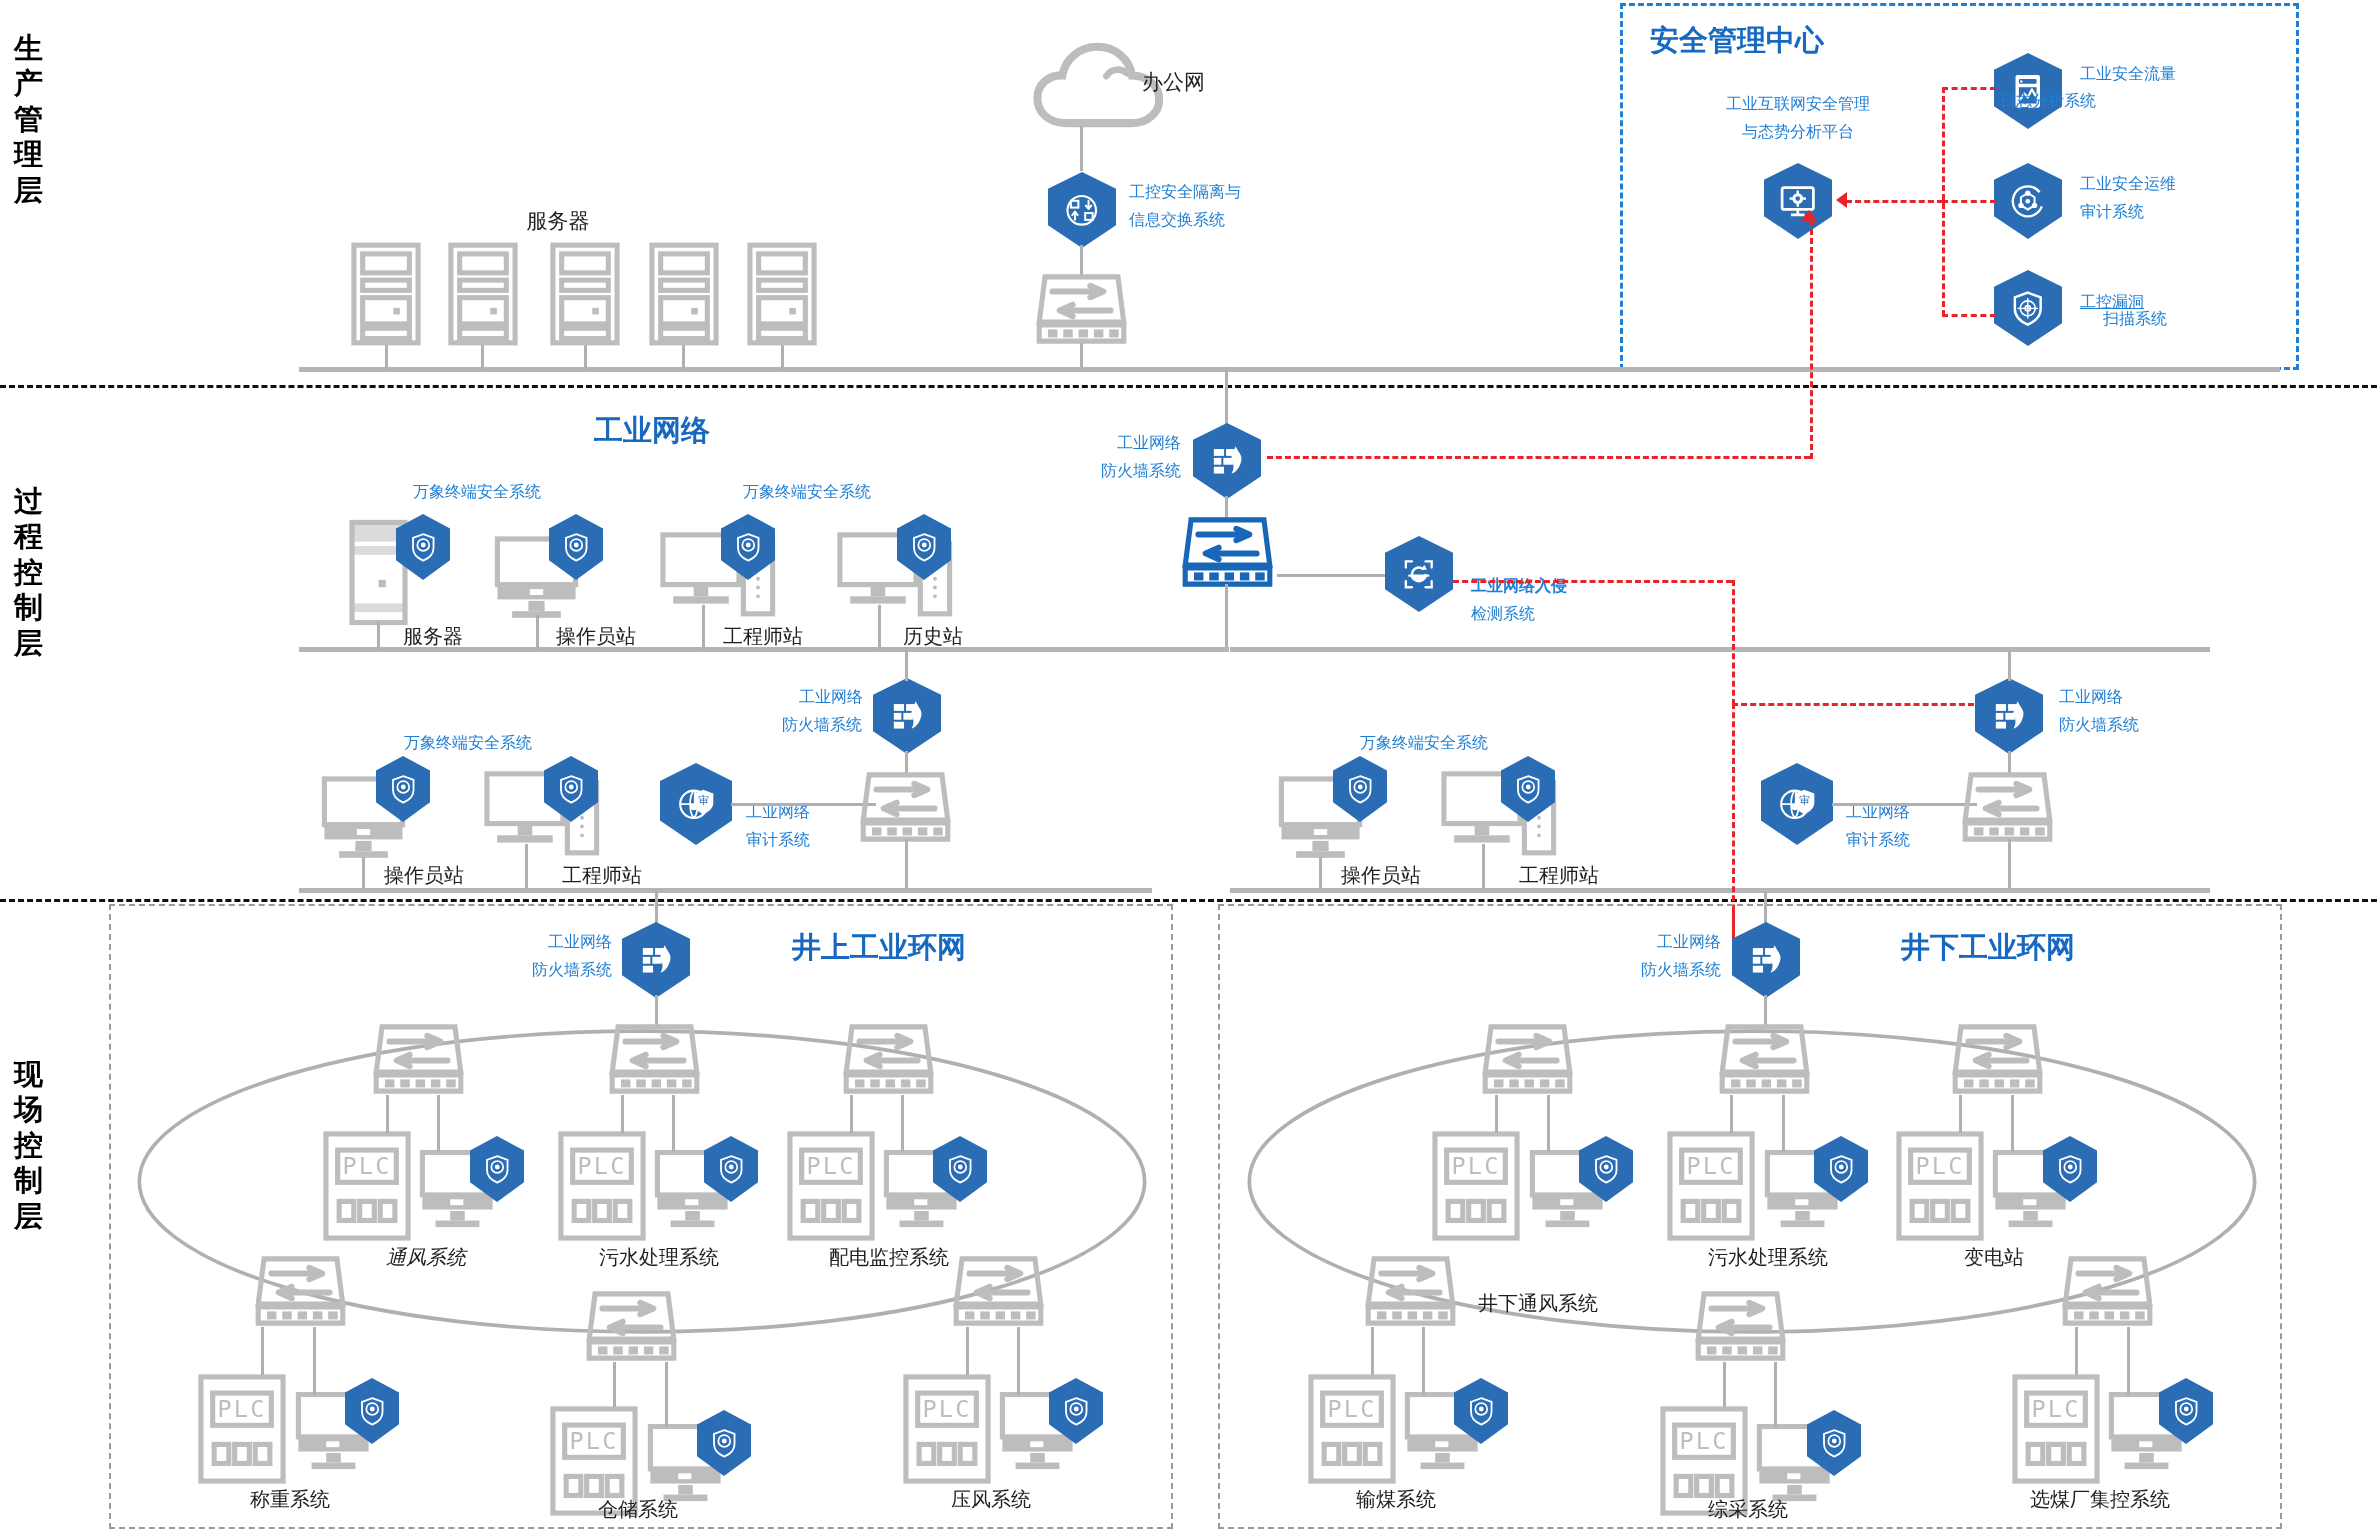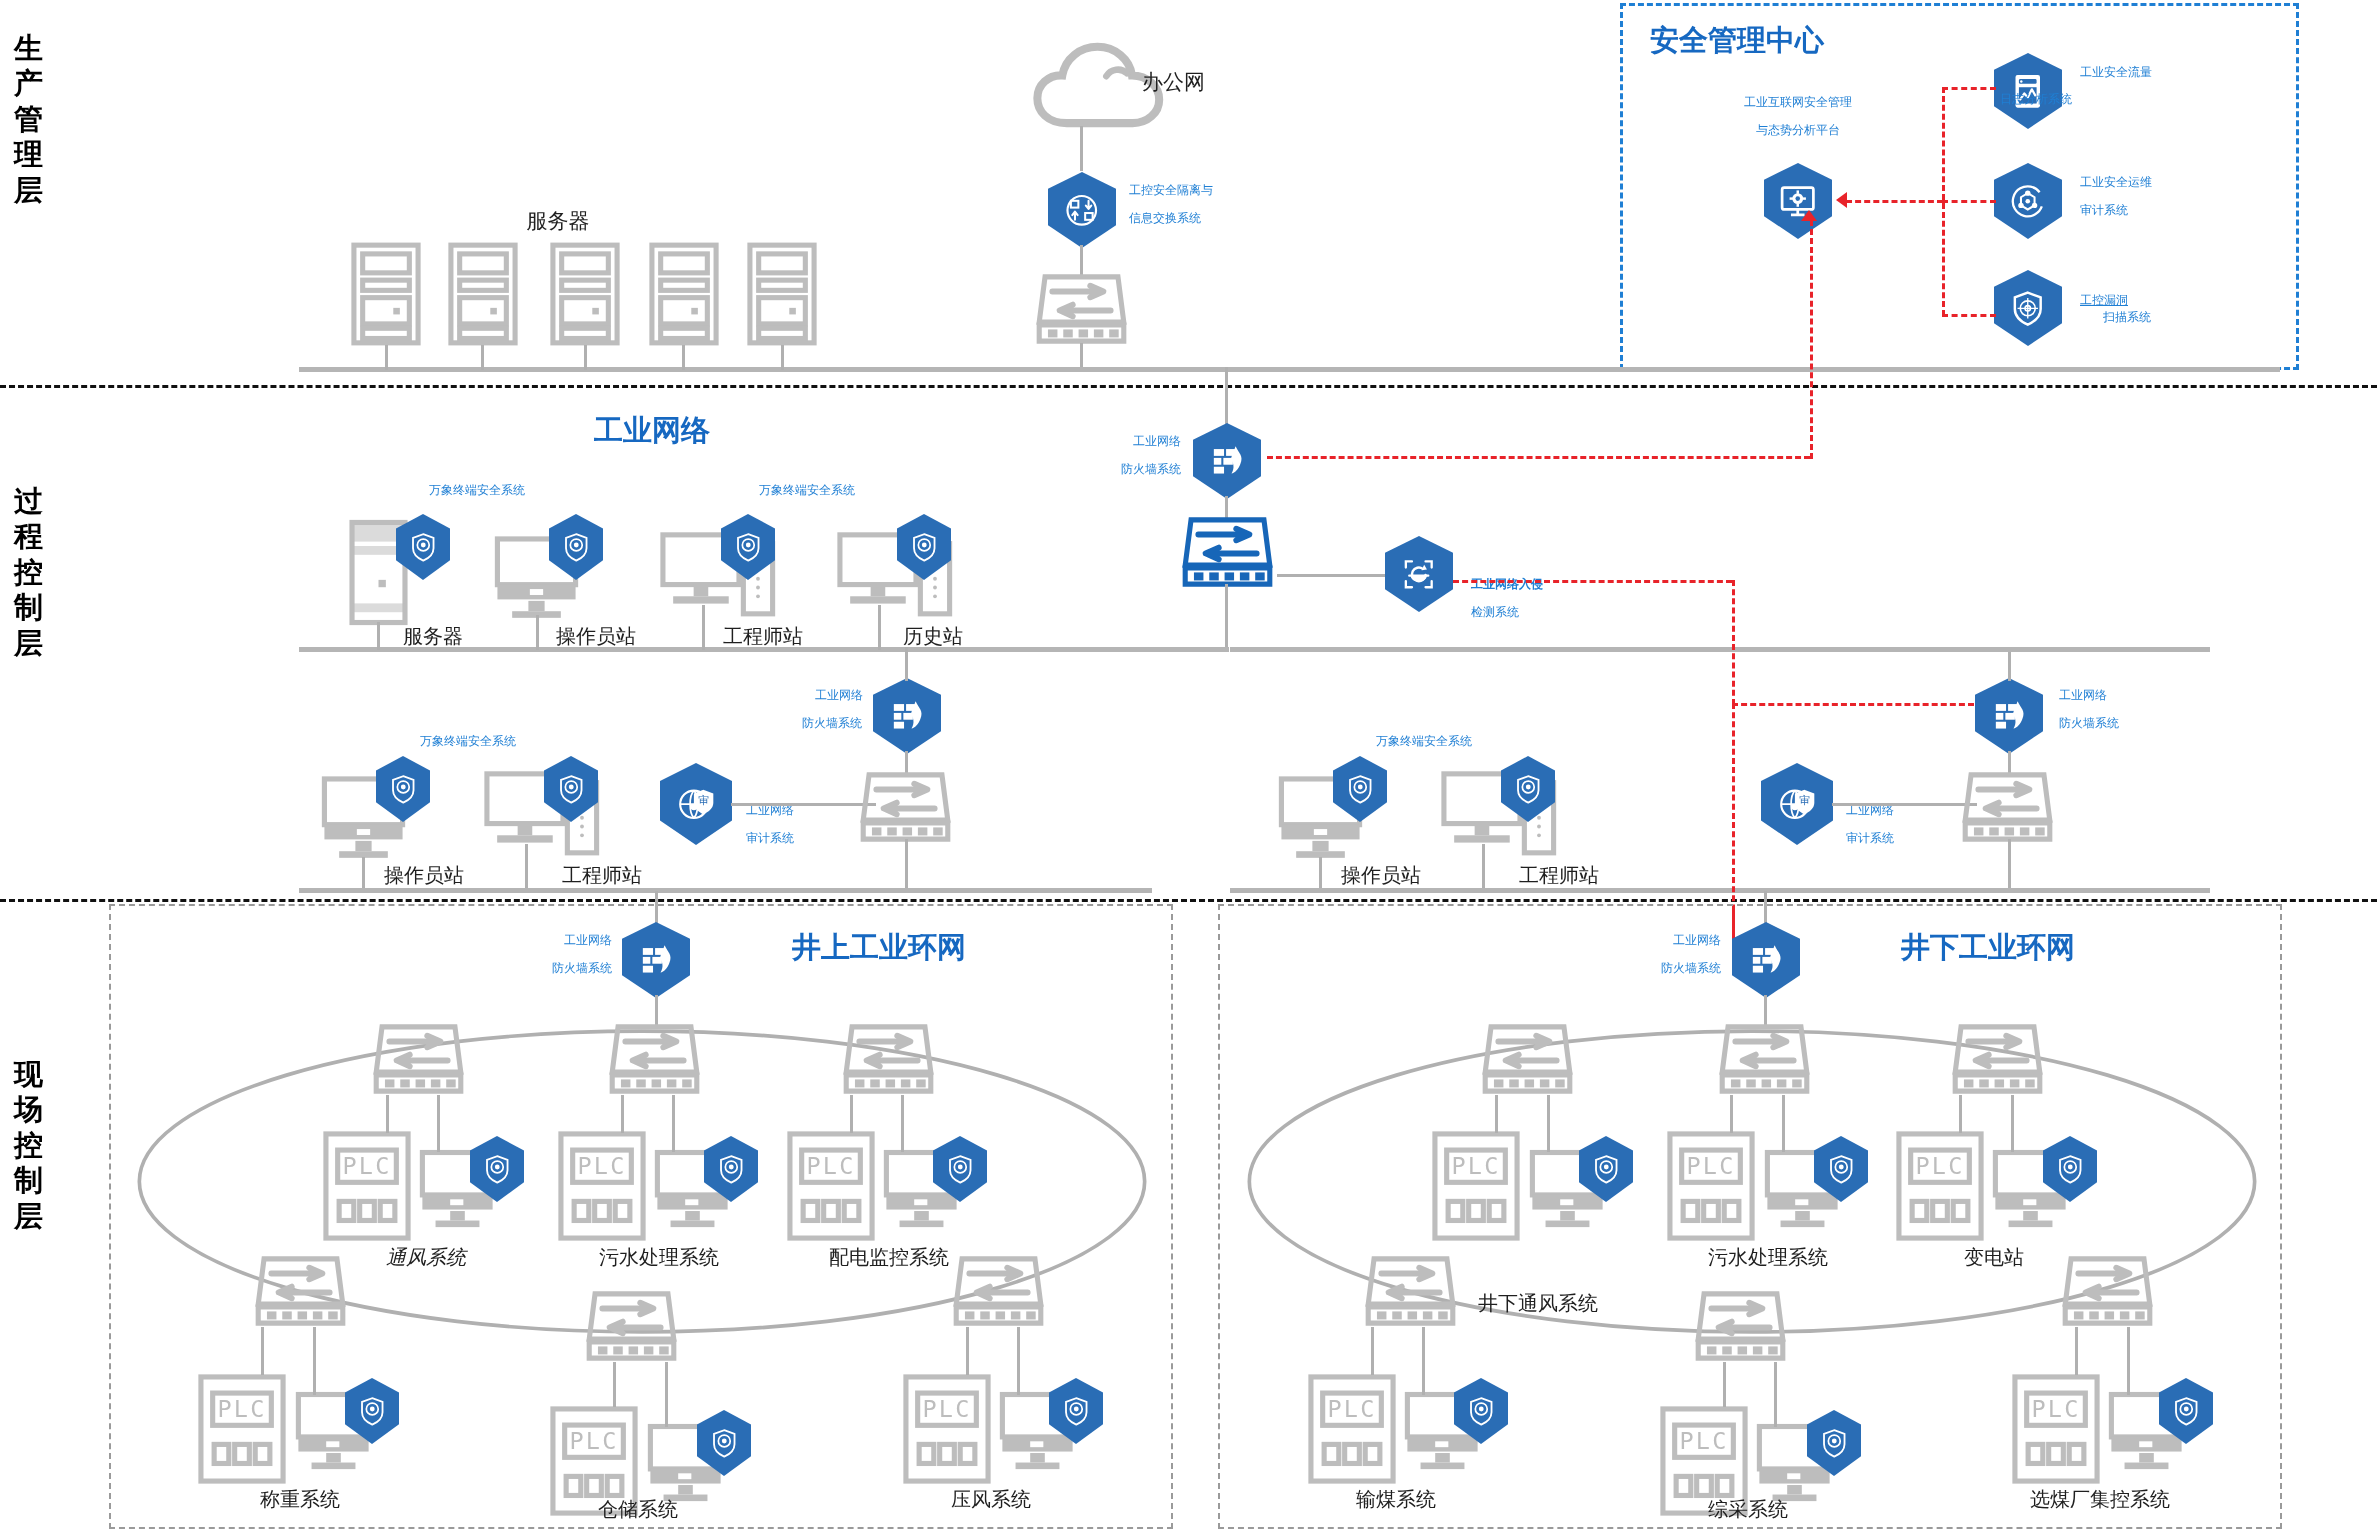--- a/index.html
+++ b/index.html
@@ -2,21 +2,21 @@
 <html style="font-size:11.7px"><head>
 <meta charset="utf-8">
 <style>
   html,body{margin:0;padding:0;background:#fff;}
   body{font-family:"DejaVu Sans","Liberation Sans",sans-serif;}
   #canvas{position:relative;width:2377px;height:1540px;background:#fff;overflow:hidden;}
 
   
   .lbl{position:absolute;color:#1f1f1f;font-size:20px;line-height:1.18;white-space:nowrap;}
   .lbl.c{transform:translateX(-50%);}
-  .blbl{position:absolute;color:#1f7fd4;font-size:12px;line-height:1.18;white-space:nowrap;}
+  .blbl{position:absolute;color:#1f7fd4;font-size:16px;line-height:1.18;white-space:nowrap;}
   .blbl.c{transform:translateX(-50%);text-align:center;}
   .blbl.r{text-align:right;}
   .zone-title{position:absolute;color:#1668c1;font-weight:bold;font-size:29px;white-space:nowrap;}
   .layer-label{position:absolute;font-weight:bold;font-size:29px;color:#000;width:45px;
                text-align:center;line-height:1.22;}
 
   
   .hdash{position:absolute;left:0;right:0;height:0;border-top:3.7px dashed #111;}
   .busline{position:absolute;height:5.1px;background:#b5b5b5;}
   .vline{position:absolute;width:2.9px;background:#b0b0b0;}
@@ -812,21 +812,21 @@
   </div>
   <div class="hex tall" style="left:345px;top:1378px;width:54px;height:66px;">
     <svg viewBox="0 0 64 64">
         <path d="M32 8 L51 15 V34 C51 46 41 53 32 57 C23 53 13 46 13 34 V15 Z" fill="none" stroke="#fff" stroke-width="3.4"></path>
       <circle cx="32" cy="28" r="11" fill="none" stroke="#fff" stroke-width="3.2"></circle>
         <circle cx="32" cy="28" r="4.5" fill="#fff"></circle>
       </svg>
   </div>
   <div class="vline" style="left:261px;top:1327px;height:48px;"></div>
   <div class="vline" style="left:313px;top:1327px;height:68px;"></div>
-  <div class="lbl c" style="left:300px;top:1488px;">称重系统</div>
+  <div class="lbl c" style="left:290px;top:1488px;">称重系统</div>
 
   <div class="plc" style="left:550px;top:1406px;">
     <svg width="88" height="110" viewBox="0 0 120 150">
       <rect x="4" y="4" width="112" height="142" class="gstroke" stroke-width="6"></rect>
       <rect x="20" y="26" width="80" height="44" class="gstroke" stroke-width="5"></rect>
       <text x="60" y="58" font-size="32" fill="#bdbdbd" text-anchor="middle" font-family="DejaVu Sans Mono" letter-spacing="3">PLC</text>
       <g class="gstroke" stroke-width="5">
           <rect x="22" y="96" width="20" height="26"></rect>
           <rect x="50" y="96" width="20" height="26"></rect>
           <rect x="78" y="96" width="20" height="26"></rect>

